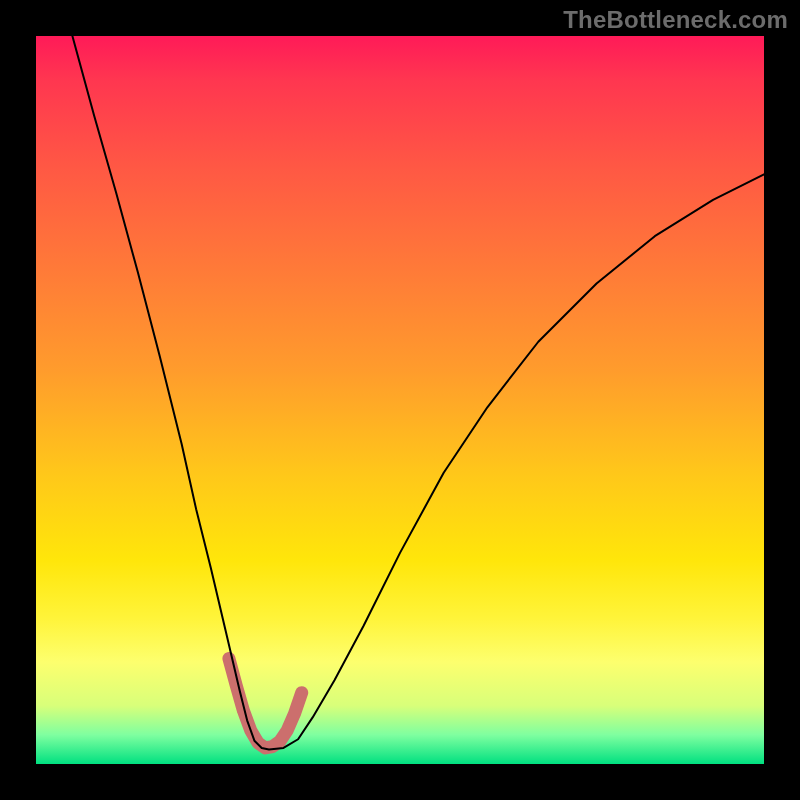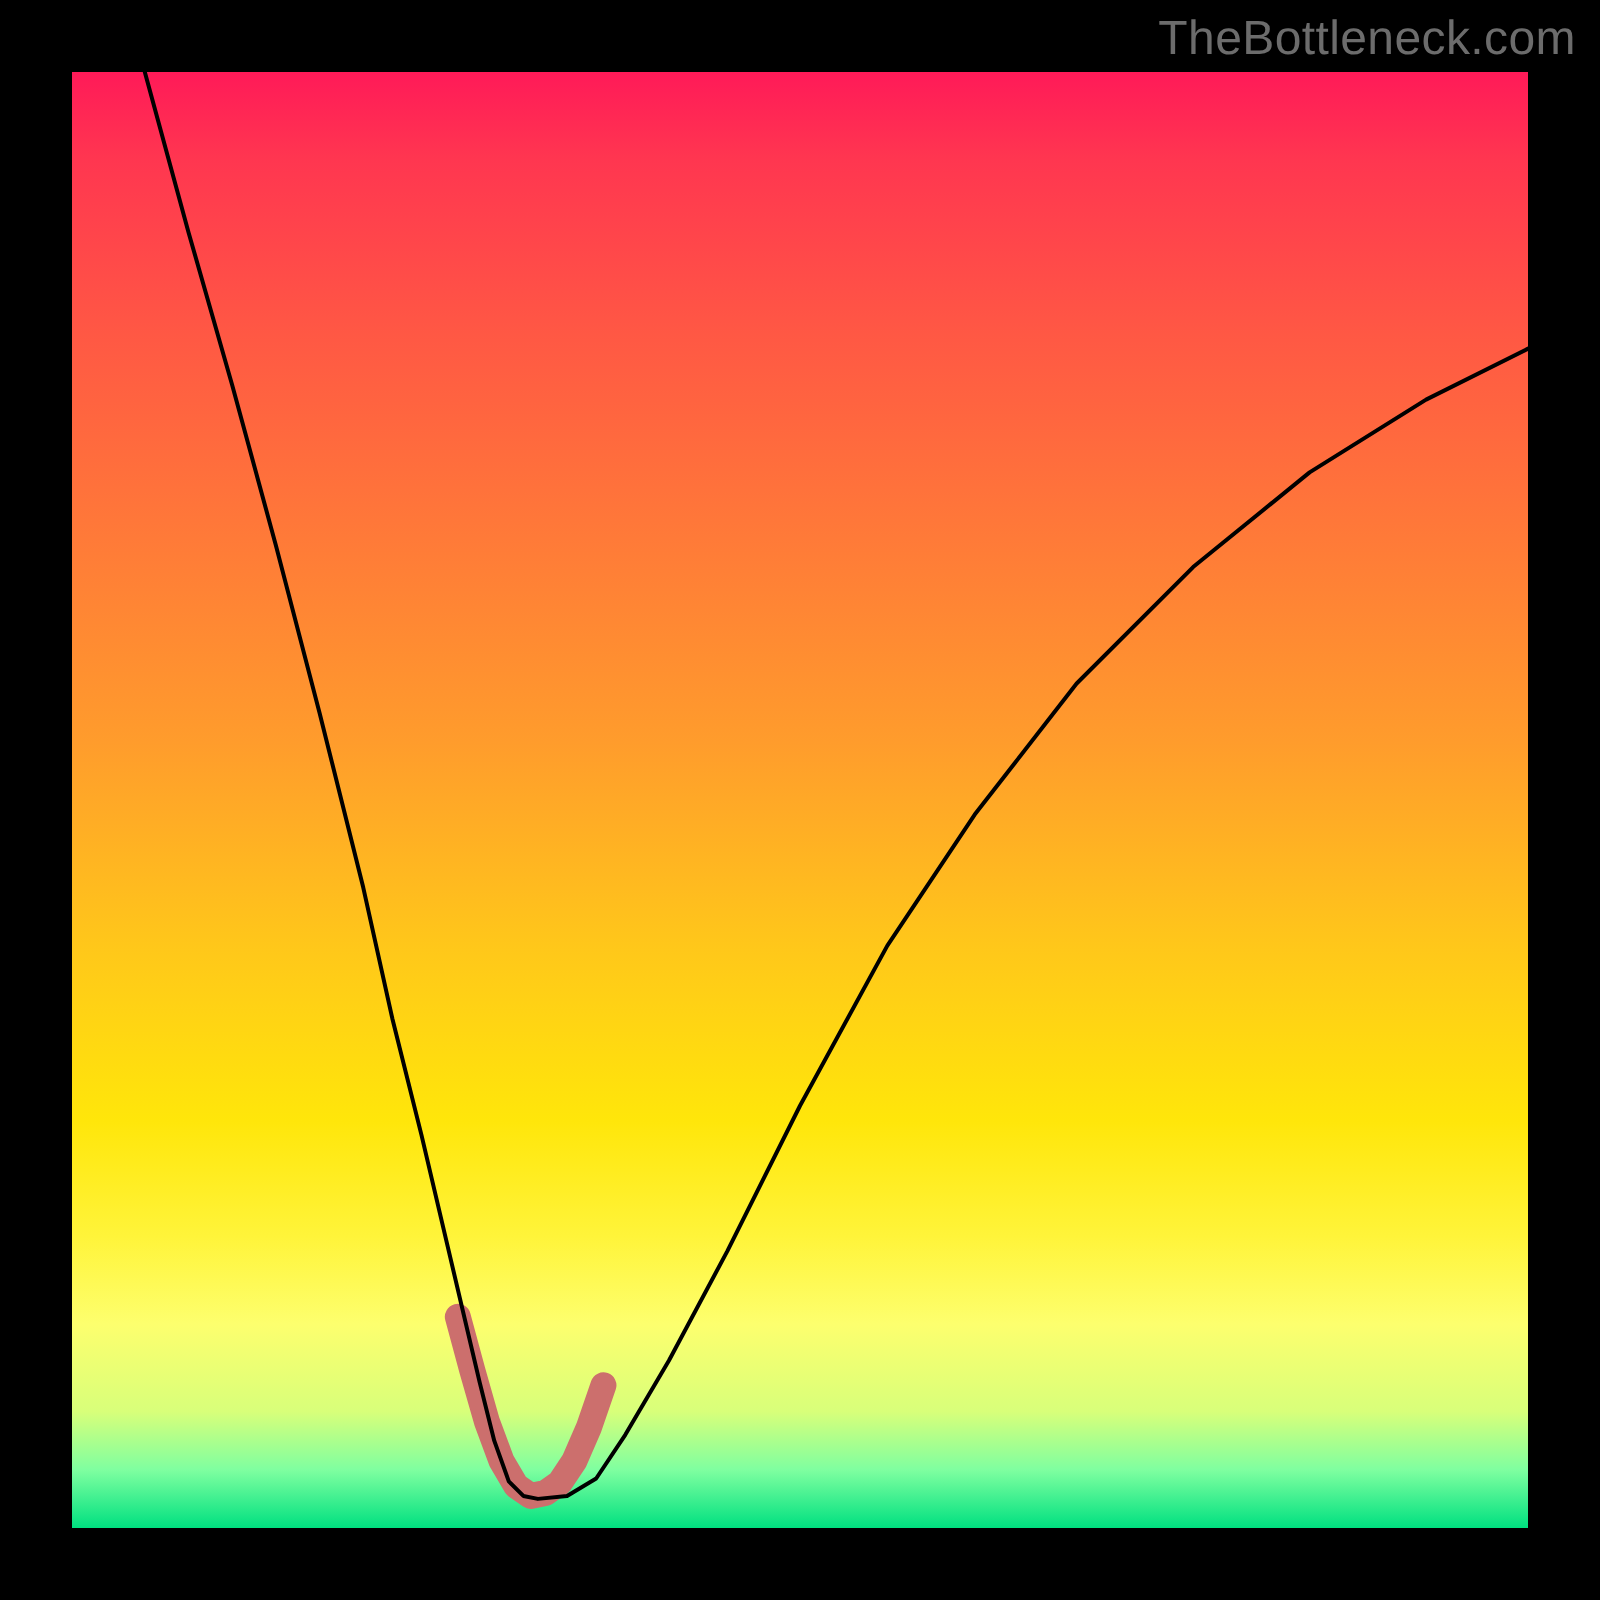--- a/index.html
+++ b/index.html
@@ -39,21 +39,21 @@
       #00e080 100%
     );
   }
   .watermark {
     position: absolute;
     top: 6px;
     right: 12px;
     color: #6c6c6c;
     font-size: 24px;
     letter-spacing: 0.2px;
-    font-weight: 400;
+    font-weight: 700;
   }
   svg.curve {
     position: absolute;
     left: 0; top: 0;
     width: 728px;
     height: 728px;
   }
 </style>
 </head>
 <body>

